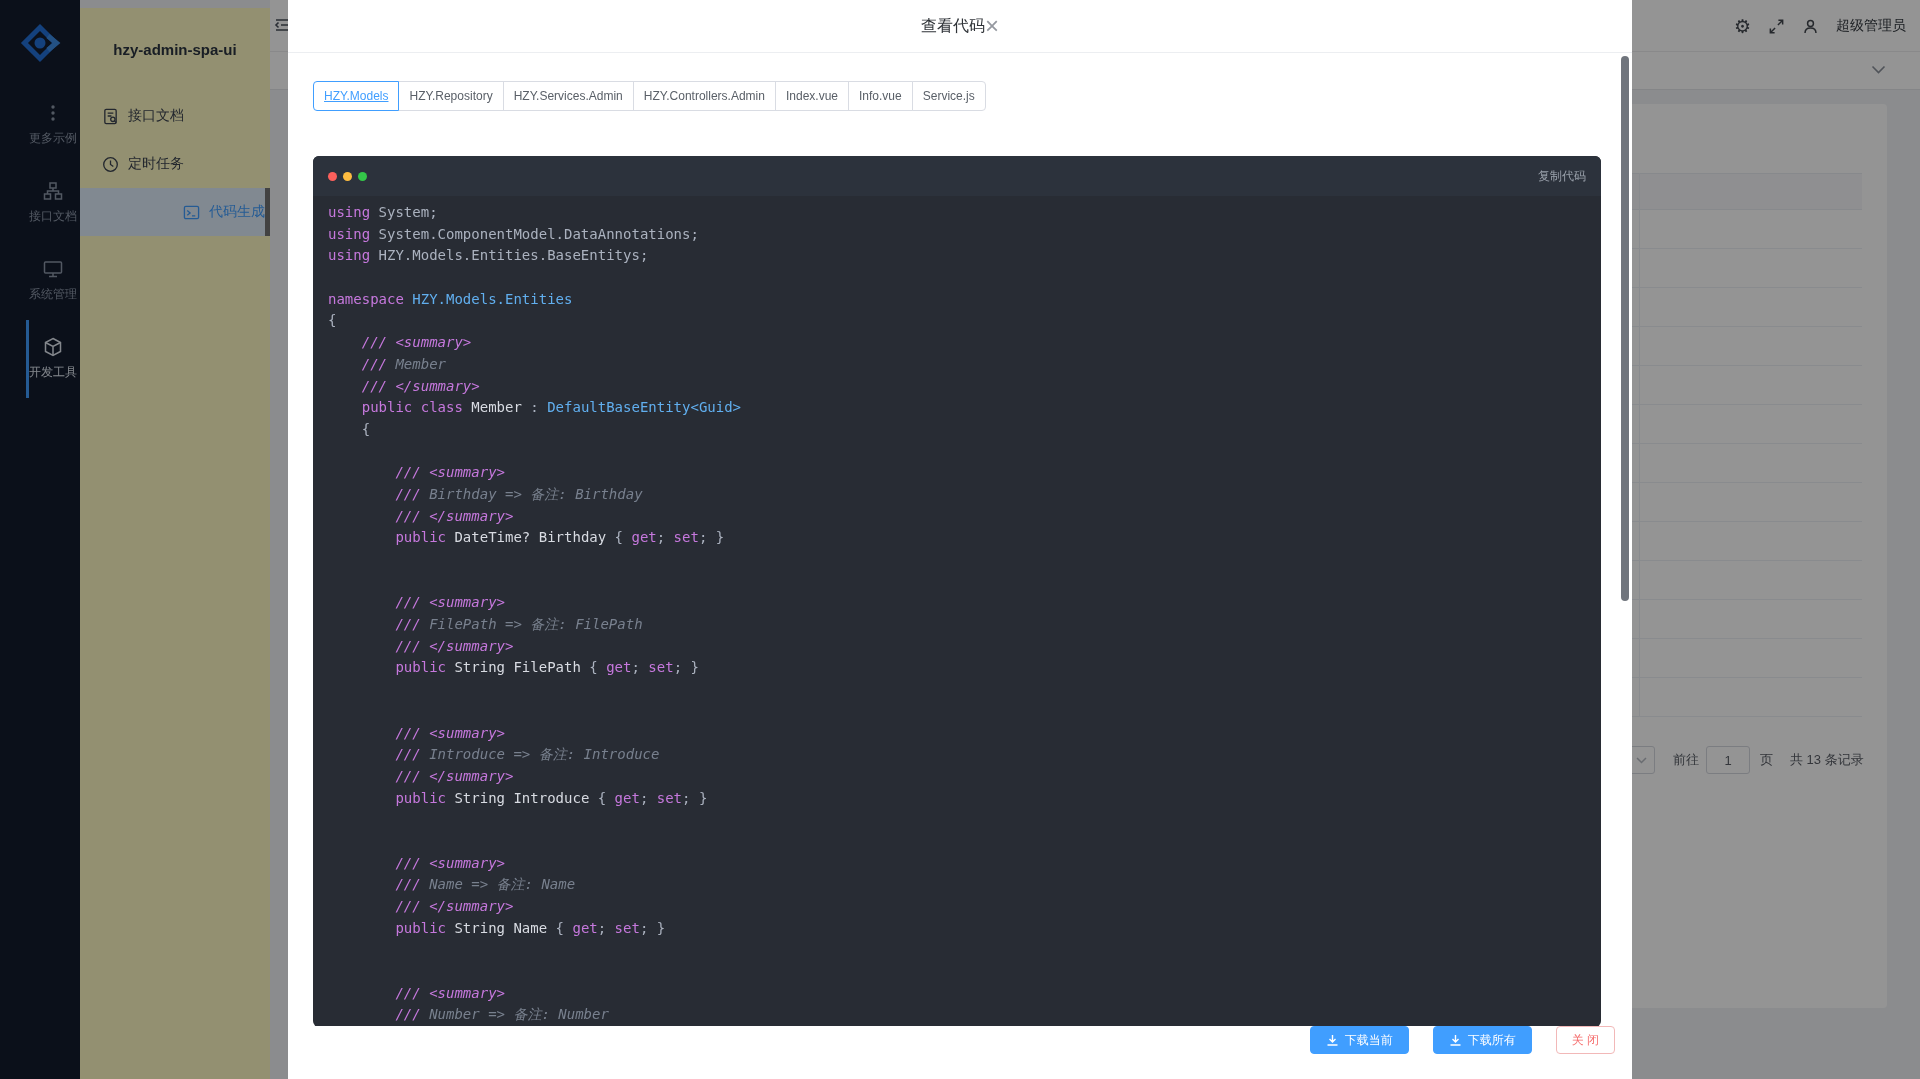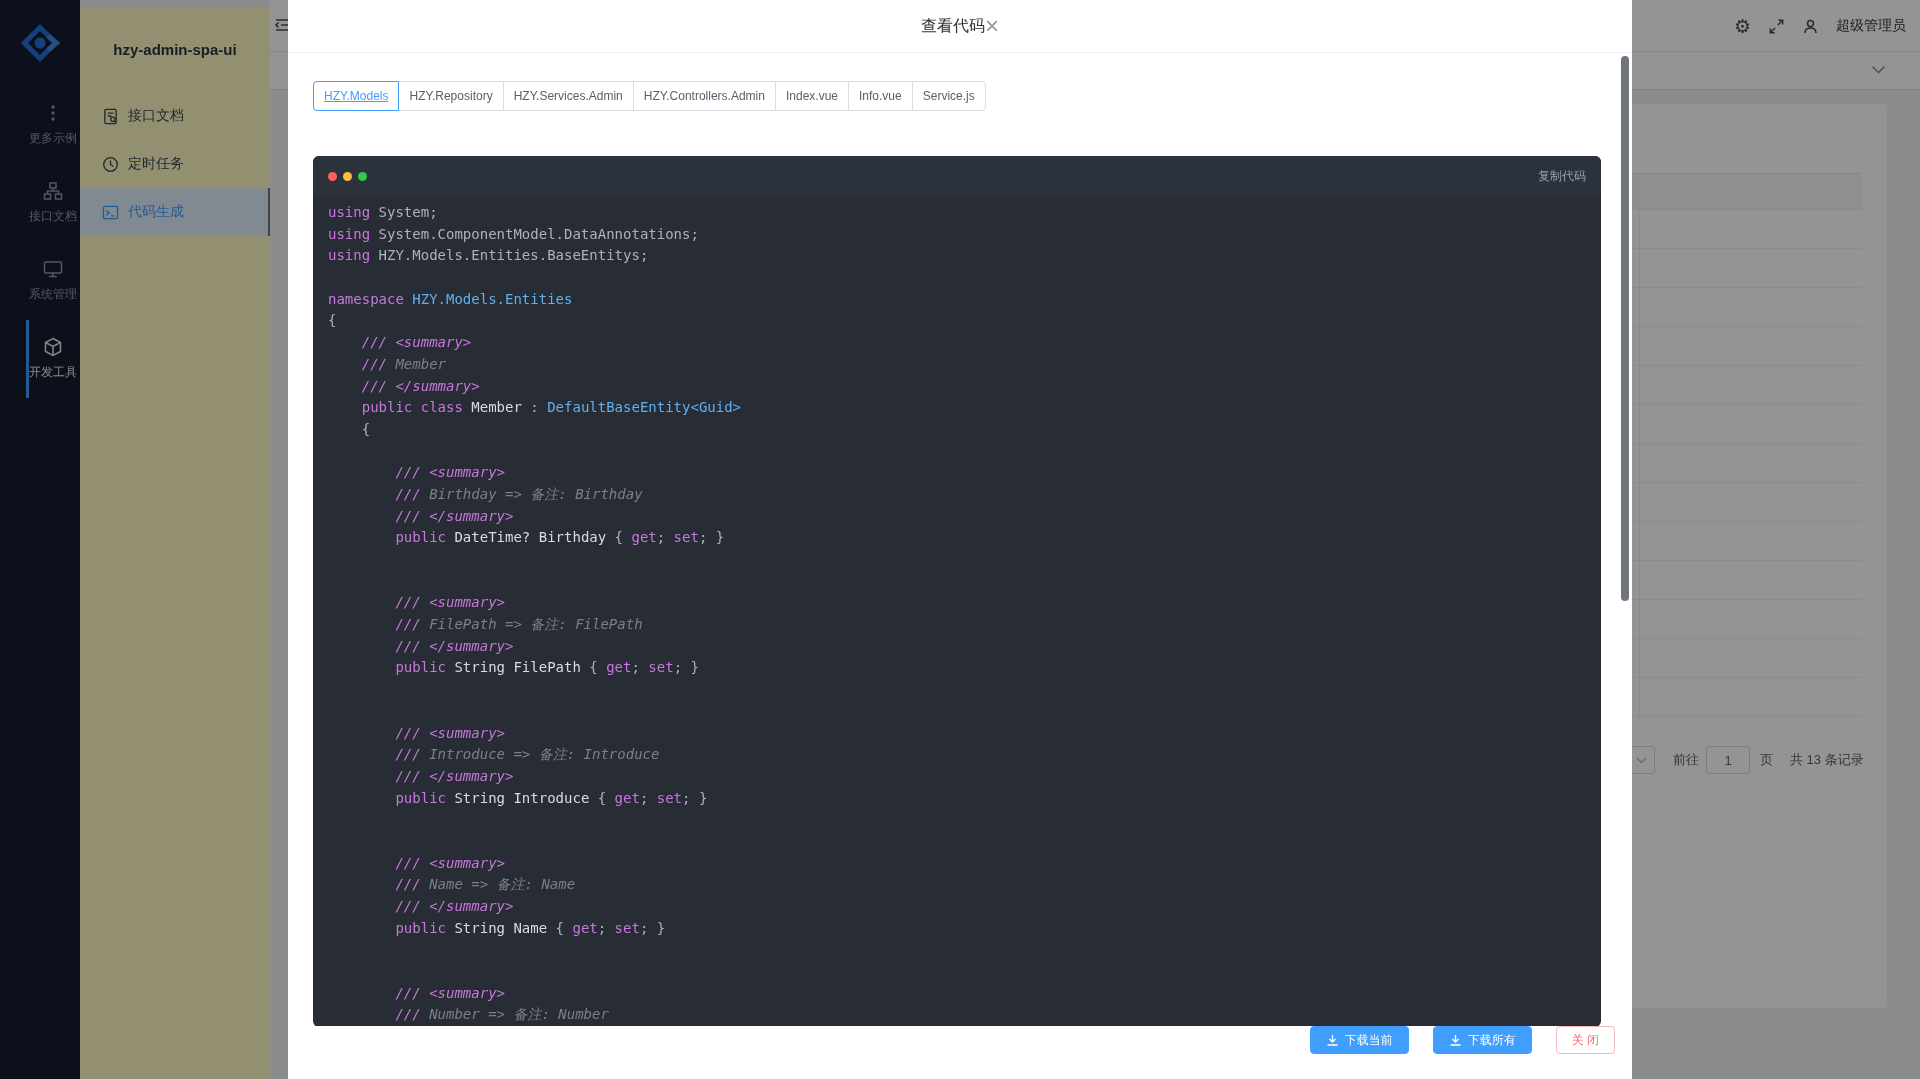--- a/index.html
+++ b/index.html
@@ -13,21 +13,21 @@
   .sb1-item { position:relative; height:78px; display:flex; flex-direction:column; align-items:center;
     justify-content:center; gap:7px; color:#8e98a9; font-size:12px; cursor:pointer;margin-left:26px; }
   .sb1-item.active { color:#e3e9f2; }
   .sb1-item.active::before { content:""; position:absolute; left:0; top:0; bottom:0; width:3px; background:#409eff; }
   .sb1-item .ic svg { display:block; }
 
   .sb2 { position:absolute; left:80px; top:8px; width:190px; height:100%; background:#fef9c3; z-index:1; }
   .sb2-title { padding-top:33px; height:84px; text-align:center; font-size:15px; font-weight:bold; color:#2b3440; }
   .sb2-item { height:48px; display:flex; align-items:center; padding-left:22px; gap:9px;
     font-size:14px; color:#3d4450; cursor:pointer; }
-  .sb2-item.active { background:#dfecfa; color:#409eff; border-right:2px solid #737373; }
+  .sb2-item.active { background:#dfecfa; color:#409eff; border-right:5px solid #737373;justify-content:flex-end; }
   .sb2-item .ic svg { display:block; }
 
   .topbar { position:absolute; left:270px; right:0; top:0; height:52px; background:#fff;
     border-bottom:1px solid #ececee; z-index:1; }
   .collapse { position:absolute; left:4px; top:16px; color:#4a505a; }
   .topbar-right { position:absolute; right:14px; top:0; height:52px; display:flex; align-items:center;
     gap:17px; color:#43484f; }
   .topbar-right .uname { font-size:14px; color:#33383f; }
   .gear-glyph { font-size:19px; line-height:1; }
 

